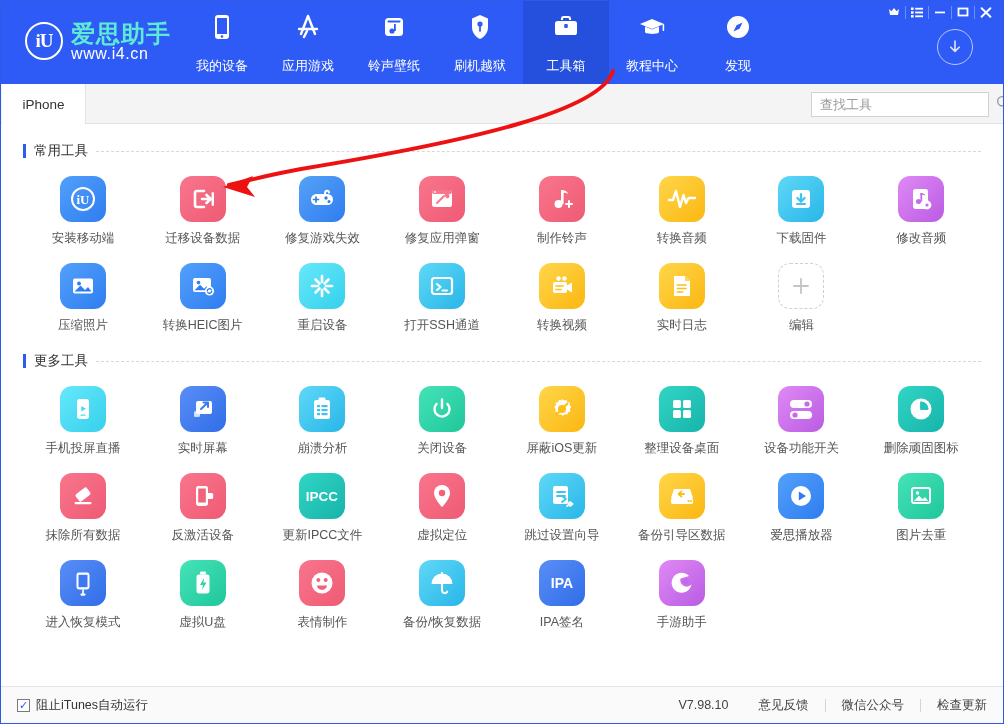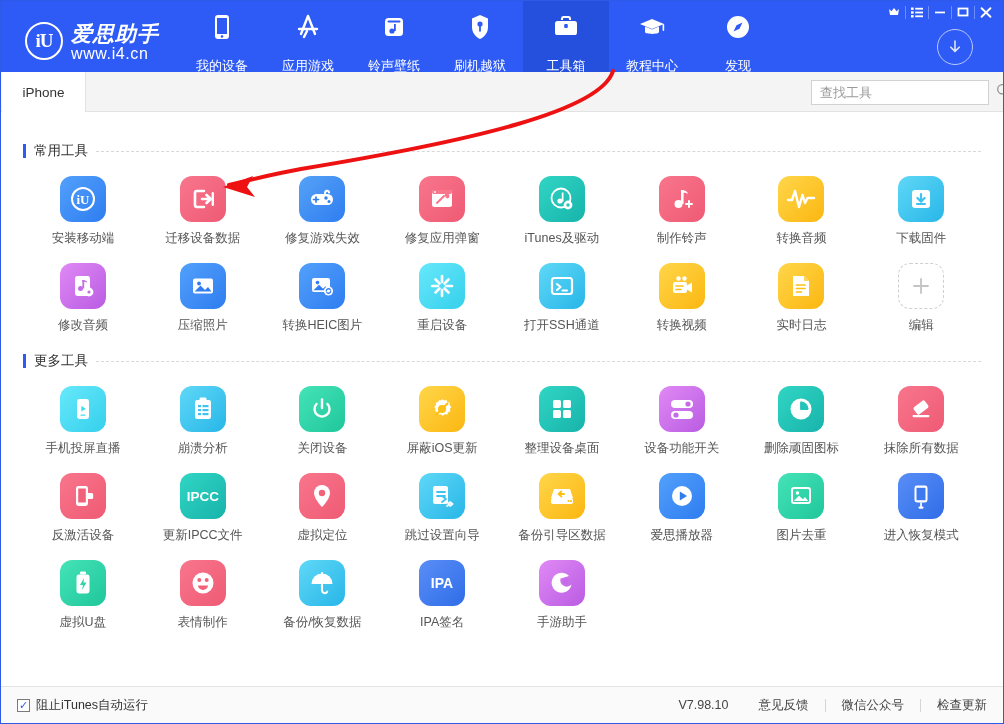--- a/index.html
+++ b/index.html
@@ -19,21 +19,21 @@
   .logo {
     position:absolute; left:24px; top:20px; display:flex; align-items:center; gap:8px;
   }
   .logo-mark {
     width:38px;height:38px;border-radius:50%;border:2.5px solid #fff;
     display:flex;align-items:center;justify-content:center;
     color:#fff;font-size:19px;font-weight:bold;letter-spacing:-1px;
     font-family:"Liberation Serif", serif;
   }
   .logo-text { display:flex;flex-direction:column; }
-  .logo-cn { color:#ffffff;font-size:21px;font-weight:bold;letter-spacing:1px;line-height:26px;font-style:italic; }
+  .logo-cn { color:#5eead4;font-size:24px;font-weight:bold;letter-spacing:1px;line-height:26px; }
   .logo-url { color:#fff;font-size:16px;letter-spacing:.6px;line-height:14px; }
 
   .navs { position:absolute; left:178px; top:0; height:83px; display:flex; }
   .nav {
     width:86px;height:83px;display:flex;flex-direction:column;
     align-items:center;justify-content:center;gap:16px;cursor:pointer;
   }
   .nav.active { background:#2550dd; }
   .nav .ni { height:30px;display:flex;align-items:flex-end; }
   .nav .nl { color:#fff;font-size:13px;line-height:16px; }
@@ -42,21 +42,21 @@
   .wb { width:22px;height:20px;display:flex;align-items:center;justify-content:center;color:#e6ecff;cursor:pointer; }
   .wsep { width:1px;height:13px;background:#6e8dff; }
 
   .dlbtn {
     position:absolute; right:30px; top:28px; width:36px;height:36px;border-radius:50%;
     border:1.6px solid #b9c9ff; display:flex;align-items:center;justify-content:center;cursor:pointer;
   }
 
   
   .tabstrip {
-    position:absolute; left:0; top:71px; width:1002px; height:40px;
+    position:absolute; left:0; top:83px; width:1002px; height:40px;
     background:#f4f4f4; border-bottom:1px solid #e2e2e2;
   }
   .tab {
     position:absolute; left:1px; top:0; width:84px; height:40px; background:#fff;
     display:flex;align-items:center;justify-content:center;
     font-size:13.5px;color:#333;cursor:pointer;border-right:1px solid #e2e2e2;
   }
   .searchbox {
     position:absolute; right:14px; top:8px; width:178px;height:25px;
     background:#fff;border:1px solid #d2d2d2;display:flex;align-items:center;
@@ -300,32 +300,20 @@
             <rect x="4" y="5" width="20" height="17" rx="2.5" fill="#fff"></rect>
             <rect x="4" y="5" width="20" height="4" rx="2" fill="#f8768c"></rect>
             <circle cx="7" cy="7" r="0.9" fill="#fff"></circle>
             <path d="M9 18 L16 11" stroke="#f8768c" stroke-width="2" stroke-linecap="round"></path>
             <path d="M16.5 10 a2.6 2.6 0 1 1 2.6 3.6 l-1.4-1.4 Z" fill="#f8768c"></path>
           </svg>
       </div>
       <div class="cl">修复应用弹窗</div>
     </div>
 
-    <div class="cell">
-      <div class="ic" style="background:linear-gradient(135deg,#31d6c4,#17b3ab)">
-        <svg width="30" height="30" viewBox="0 0 30 30">
-            <circle cx="14" cy="14" r="9.5" fill="none" stroke="#fff" stroke-width="1.8"></circle>
-            <circle cx="13" cy="17" r="2.6" fill="#fff"></circle>
-            <rect x="14.8" y="8.5" width="1.7" height="9" fill="#fff"></rect>
-            <circle cx="21" cy="21" r="4.4" fill="#fff"></circle>
-            <circle cx="21" cy="21" r="1.7" fill="#22c3b8"></circle>
-          </svg>
-      </div>
-      <div class="cl">iTunes及驱动</div>
-    </div>
 
     <div class="cell">
       <div class="ic" style="background:linear-gradient(135deg,#f8768c,#ef5a74)">
         <svg width="28" height="28" viewBox="0 0 28 28">
             <circle cx="10.5" cy="19" r="4" fill="#fff"></circle>
             <rect x="13" y="5" width="2.6" height="14" fill="#fff"></rect>
             <path d="M13 5 C17 5 19.5 6.5 20 9 C18.5 7.6 15.8 7.4 13 8 Z" fill="#fff"></path>
             <path d="M21 16 V22 M18 19 H24" stroke="#fff" stroke-width="2" stroke-linecap="round"></path>
           </svg>
       </div>
@@ -464,20 +452,30 @@
       <div class="ic" style="background:linear-gradient(135deg,#67e8fb,#35d0ec)">
         <svg width="28" height="28" viewBox="0 0 28 28">
             <rect x="8" y="4" width="12" height="20" rx="2.4" fill="#fff"></rect>
             <path d="M12.3 11 L17 13.8 L12.3 16.6 Z" fill="#3fdcf0"></path>
             <rect x="11.5" y="19.5" width="5" height="1.3" rx=".6" fill="#3fdcf0"></rect>
           </svg>
       </div>
       <div class="cl">手机投屏直播</div>
     </div>
 
+    <div class="cell">
+      <div class="ic" style="background:linear-gradient(135deg,#5a8ef7,#2f6de8)">
+        <svg width="28" height="28" viewBox="0 0 28 28">
+            <rect x="7" y="6" width="16" height="13" rx="2" fill="#fff"></rect>
+            <path d="M12 14 L19 7.5 M14.5 7.5 H19 V12" stroke="#3d79f0" stroke-width="2" fill="none" stroke-linecap="round" stroke-linejoin="round"></path>
+            <rect x="5" y="16" width="6" height="6" rx="1.6" fill="#fff" opacity=".75"></rect>
+          </svg>
+      </div>
+      <div class="cl">实时屏幕</div>
+    </div>
 
     <div class="cell">
       <div class="ic" style="background:linear-gradient(135deg,#5fd8f7,#28b6e8)">
         <svg width="28" height="28" viewBox="0 0 28 28">
             <rect x="6" y="5" width="16" height="19" rx="2.2" fill="#fff"></rect>
             <rect x="10.5" y="2.6" width="7" height="3.6" rx="1.4" fill="#fff"></rect>
             <g fill="#3ec2f0">
               <rect x="9" y="10" width="3" height="2.2"></rect>
               <rect x="13.5" y="10" width="6" height="2.2"></rect>
               <rect x="9" y="14" width="3" height="2.2"></rect>

